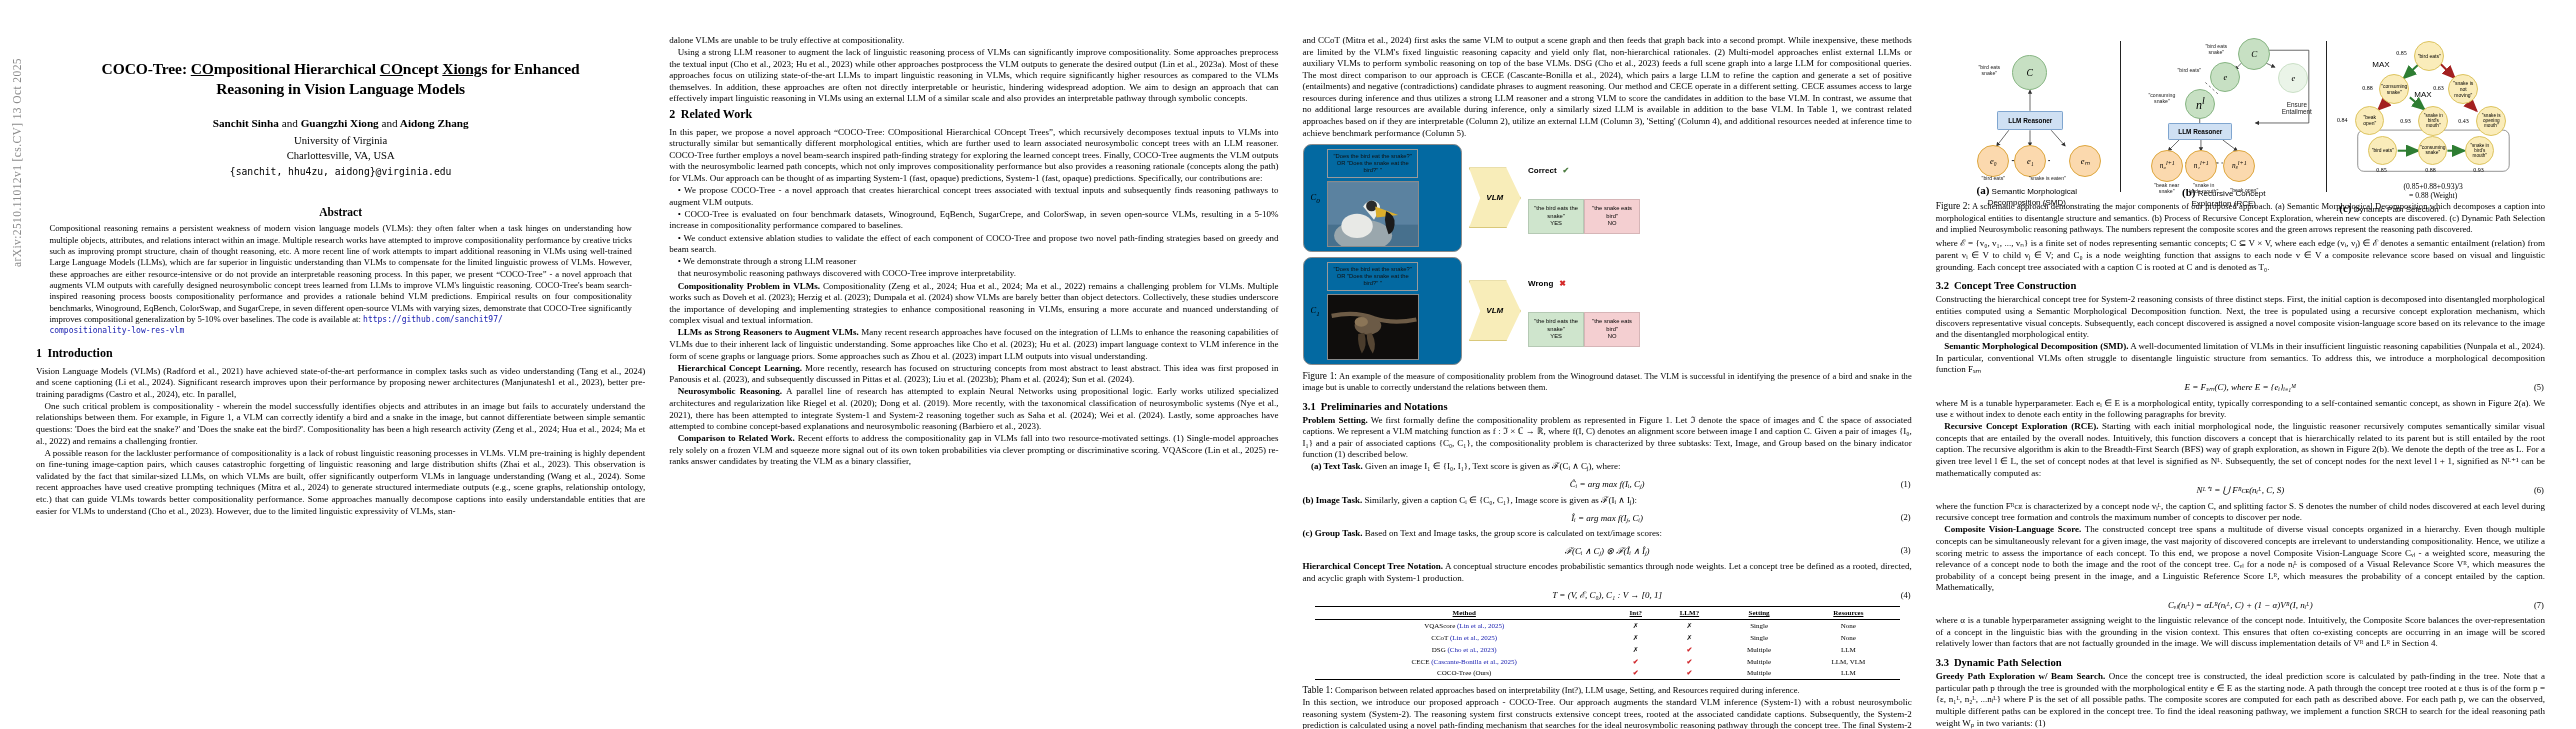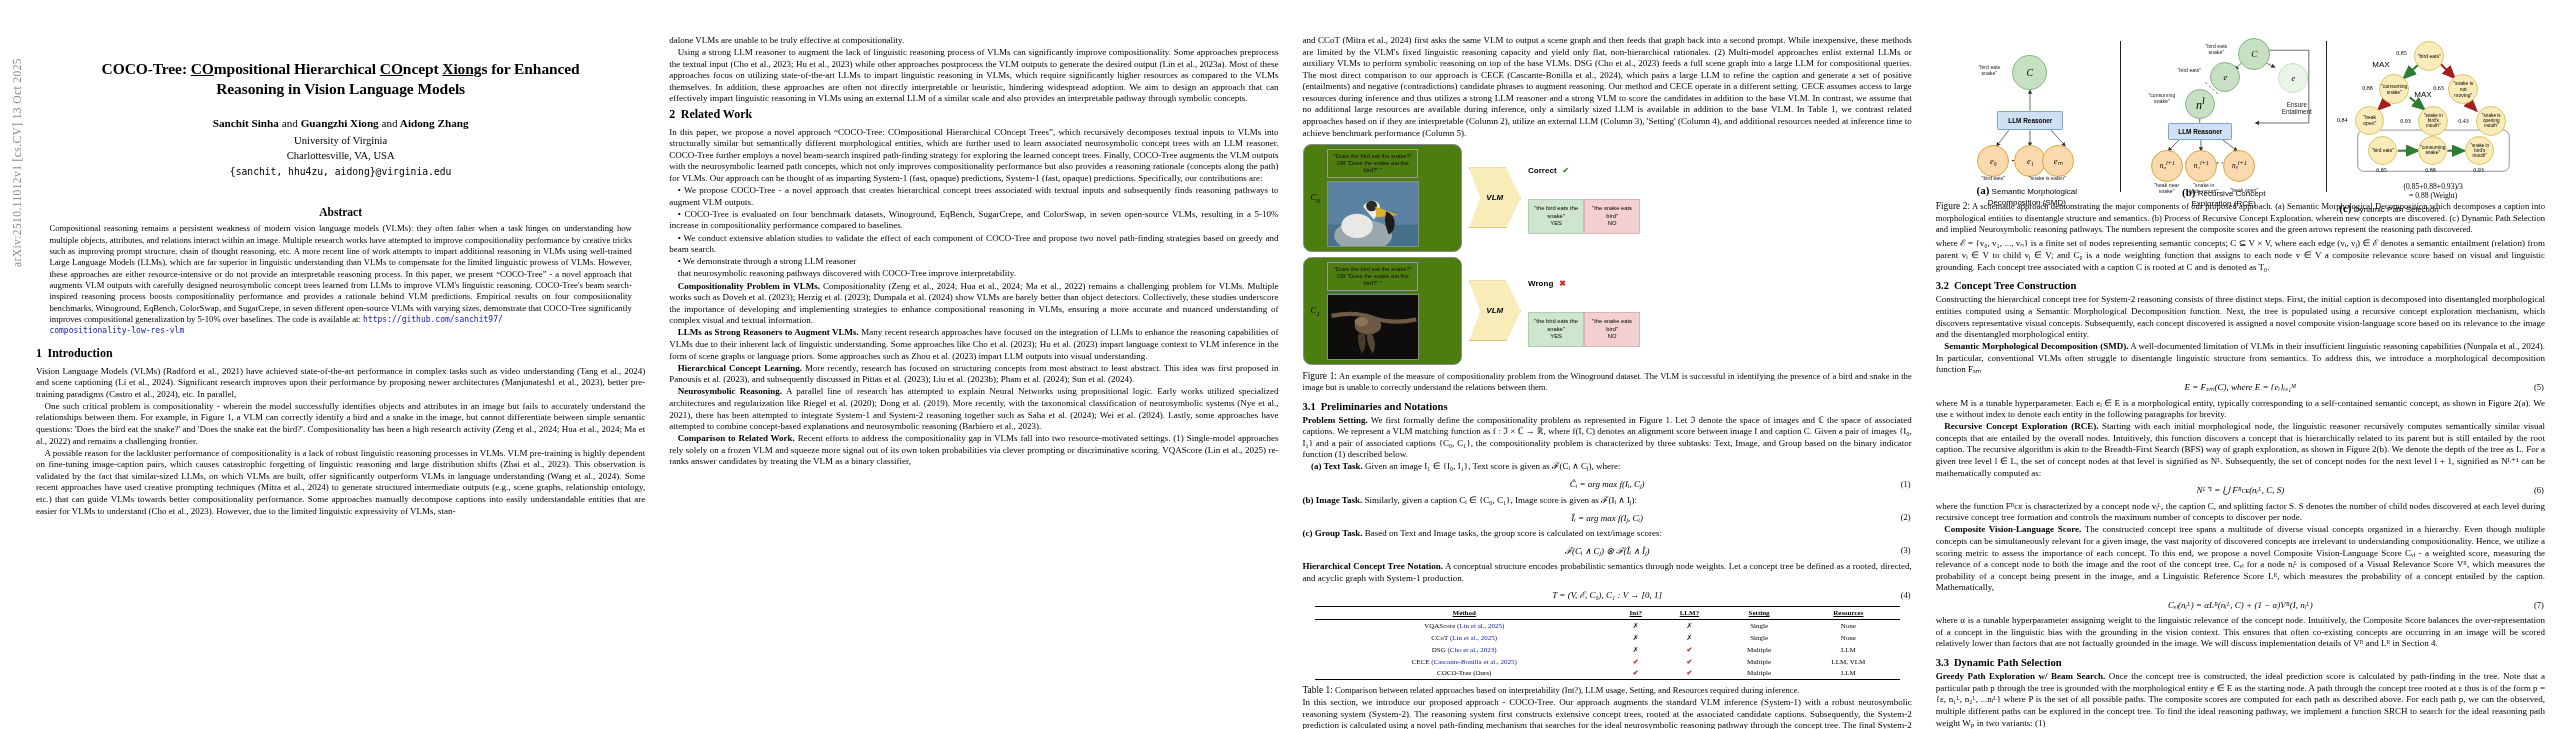--- a/index.html
+++ b/index.html
@@ -72,21 +72,21 @@
   .eq { display:flex; align-items:center; justify-content:center; position:relative;
         font-size: 9px; margin: 4.3px 0; font-style: italic; }
   .eq .num { position:absolute; right:1.2px; font-style: normal; font-size: 8.5px; }
 
   
   .figwrap { margin: 4.9px 0 3.6px 0; }
   .fig1 { width: 100%; }
   .fig1-row { display:flex; align-items:center; gap: 7.3px; margin-bottom: 4.9px; }
   .f1-card {
     border: 1px solid #8b8b8b; border-radius: 8.5px; padding: 4.3px 4.9px 4.3px 3.6px;
-    display:flex; align-items:center; gap:3.6px; width: 159px; background:#4d7c0f;
+    display:flex; align-items:center; gap:3.6px; width: 159px; background:#0369a1;
   }
   .f1-lab { font-size: 8.5px; font-style: italic; width: 16px; text-align:center;}
   .f1-col { display:flex; flex-direction:column; gap: 3px; align-items:center; }
   .f1-q {
     border:0.8px solid #9a9a9a; font-family:"Liberation Sans", sans-serif;
     font-size: 5.8px; line-height: 1.25; text-align:center; padding: 2.4px 3px;
     width: 91px; color:#111;
   }
   .f1-img { width: 92px; height: 66px; border:0.6px solid #8a8a8a; position:relative; overflow:hidden;}
   .f1-img.bird { background: linear-gradient(180deg,#6d8ea6 0%,#4d7c97 45%,#3f6d89 100%); }
@@ -376,21 +376,21 @@
                   <span class="mathi">C</span>
                 </div>
               <div class="nlabel" style="left:28px;top:27px;width:44px"><span>"bird eats</span><br><span>snake"</span></div>
               <div class="llmbox" style="left:58px;top:73px;width:66px;height:19.4px">LLM Reasoner</div>
               <div class="node norange" style="left:38px;top:107px;width:32px;height:32px;font-size:8.5px">
                   <span class="mathi">e₀</span>
                 </div>
               <div class="node norange" style="left:75px;top:107px;width:32px;height:32px;font-size:8.5px">
                   <span class="mathi">e₁</span>
                 </div>
-              <div class="node norange" style="left:103px;top:107px;width:32px;height:32px;font-size:8.5px">
+              <div class="node norange" style="left:130px;top:107px;width:32px;height:32px;font-size:8.5px">
                   <span class="mathi">eₘ</span>
                 </div>
             </div>
             <div style="position:relative;height:9.7px">
               <div class="nlabel" style="left:35px;top:2.4px;width:38px">"bird eats"</div>
               <div class="nlabel" style="left:79px;top:2.4px;width:58px">"snake is eaten"</div>
             </div>
             <div class="f2title"><b>(a)</b> <span>Semantic Morphological</span><br><span>Decomposition (SMD)</span></div>
           </div>
 

